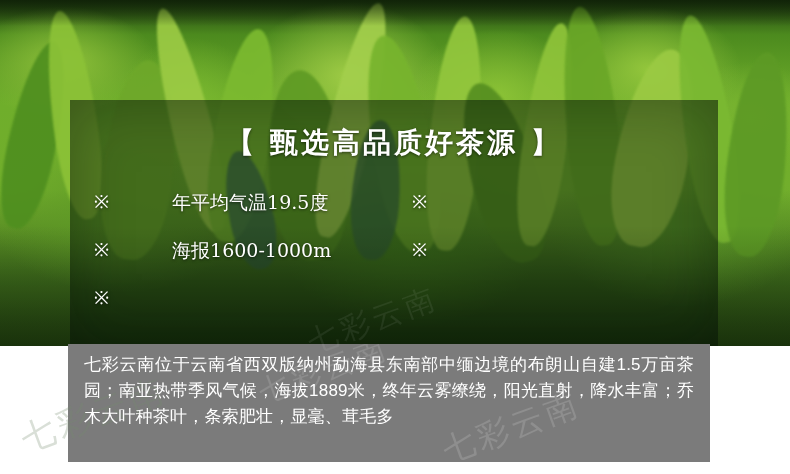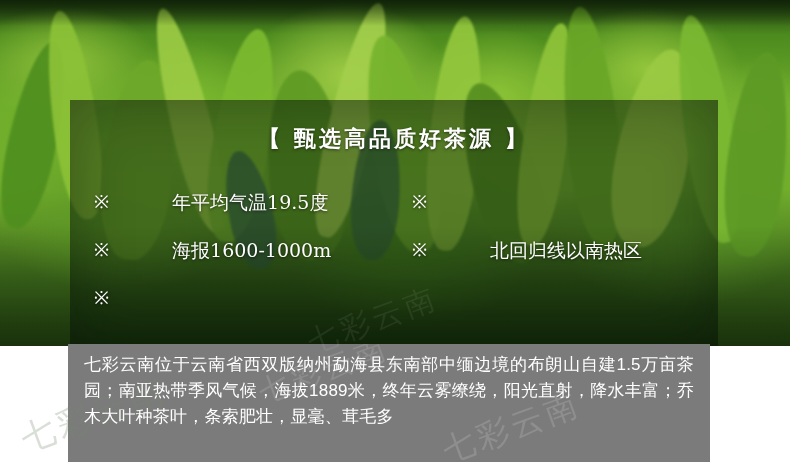--- a/index.html
+++ b/index.html
@@ -73,21 +73,21 @@
     background: rgba(10, 26, 10, 0.42);
     box-shadow: inset 0 0 60px rgba(5, 18, 5, 0.35);
   }
   .panel-title {
     position: absolute;
     left: 0;
     right: 0;
     top: 24px;
     text-align: center;
     color: #ffffff;
-    font-size: 22px;
+    font-size: 28px;
     font-weight: 700;
     letter-spacing: 3px;
     font-family: "DejaVu Serif", "Liberation Serif", serif;
     text-shadow: 0 1px 3px rgba(0,0,0,0.55);
     white-space: nowrap;
   }
   .facts {
     position: absolute;
     left: 0;
     top: 78px;
@@ -201,21 +201,20 @@
         </div>
       </div>
 
       <div class="fact-row">
         <div class="fact fact-left">
           <span class="fact-mark">※</span>
           <span class="fact-text">海报1600-1000m</span>
         </div>
         <div class="fact fact-right">
           <span class="fact-mark">※</span>
-          <span class="fact-text">北回归线以南热区</span>
         </div>
       </div>
 
       <div class="fact-row">
         <div class="fact fact-left">
           <span class="fact-mark">※</span>
         </div>
         <div class="fact fact-right">
           <span class="fact-mark"></span>
           <span class="fact-text"></span>

